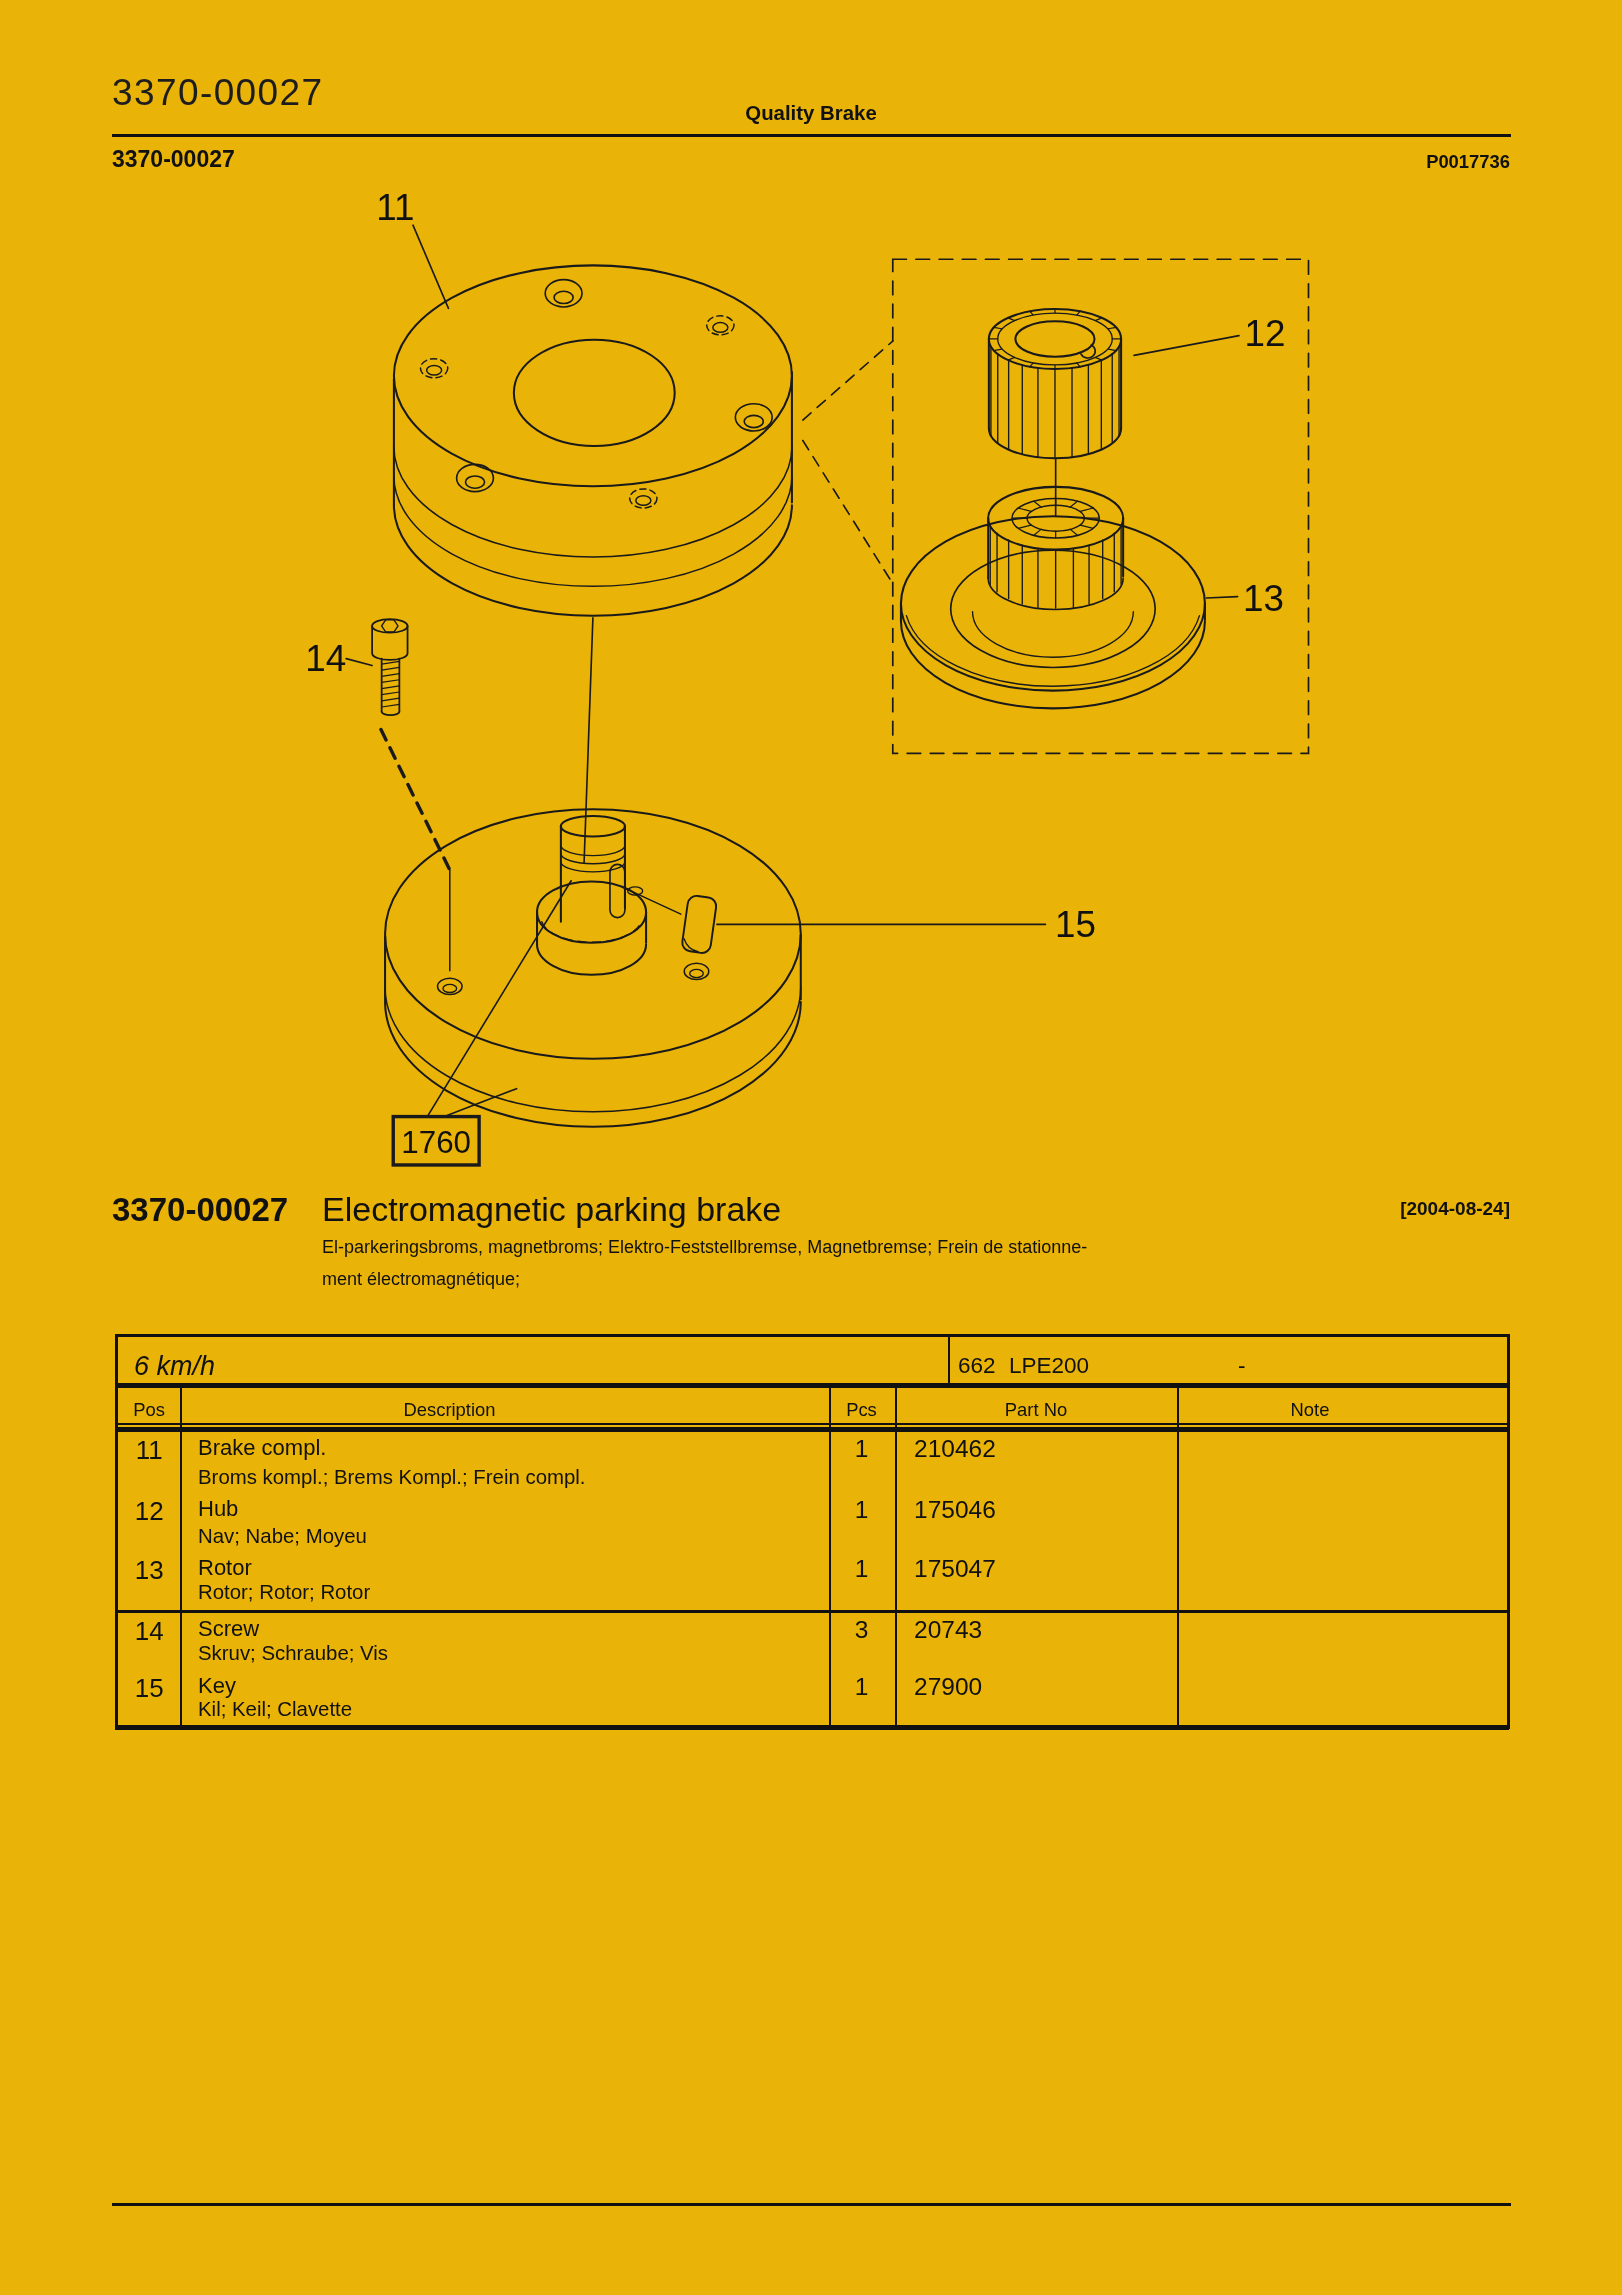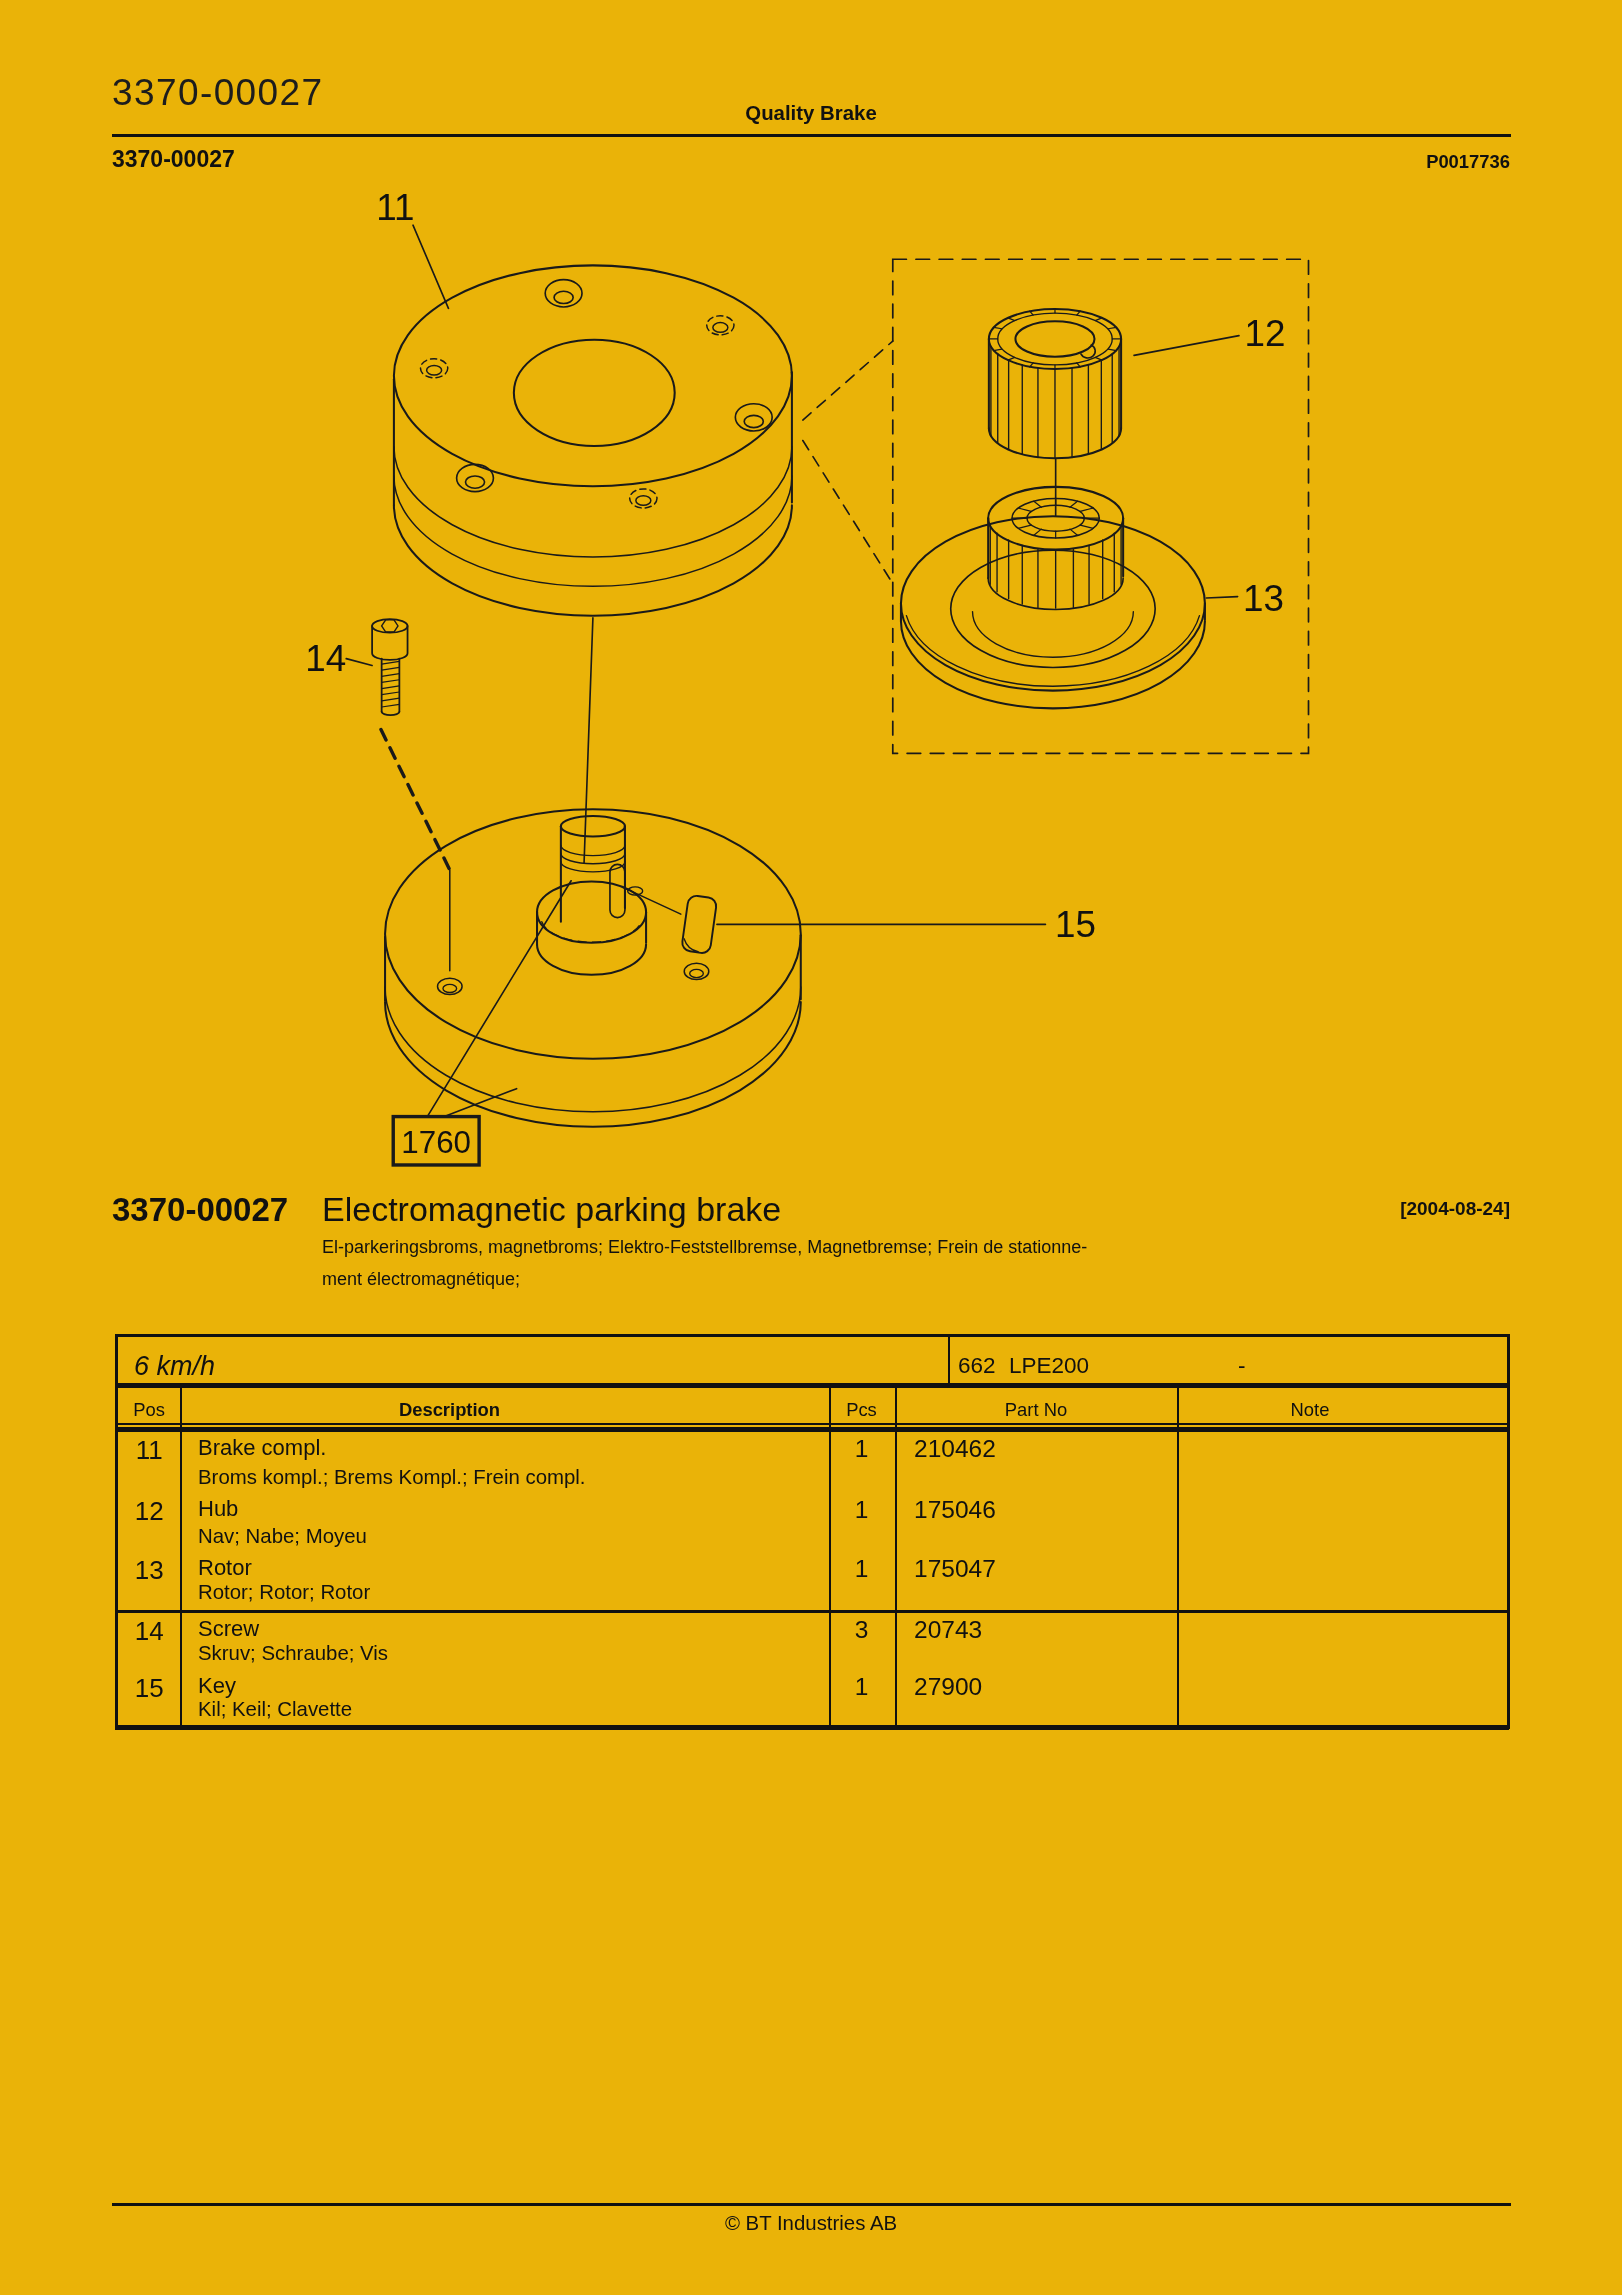--- a/index.html
+++ b/index.html
@@ -266,21 +266,21 @@
     <div class="vline" style="left:714px;top:54px;width:2px;height:337px;"></div>
     <div class="vline" style="left:780px;top:54px;width:2px;height:337px;"></div>
     <div class="vline" style="left:1062px;top:54px;width:2px;height:337px;"></div>
 
     <div class="cell banner-speed">6 km/h</div>
     <div class="cell banner-sub" style="left:843px;">662</div>
     <div class="cell banner-sub" style="left:894px;">LPE200</div>
     <div class="cell banner-sub" style="left:1123px;">-</div>
 
     <div class="cell th c-center" style="left:2.7px;width:63px;">Pos</div>
-    <div class="cell th c-center" style="left:65px;width:539px;font-weight:bold;">Description</div>
+    <div class="cell th c-center" style="left:65px;width:539px;">Description</div>
     <div class="cell th c-center" style="left:714px;width:65px;">Pcs</div>
     <div class="cell th c-center" style="left:780px;width:282px;">Part No</div>
     <div class="cell th c-center" style="left:1028px;width:334px;">Note</div>
 
     <div class="cell pos" style="top:101px;">11</div>
     <div class="cell main" style="top:101px;">Brake compl.</div>
     <div class="cell sub" style="top:132px;">Broms kompl.; Brems Kompl.; Frein compl.</div>
     <div class="cell pcs" style="top:101px;">1</div>
     <div class="cell part" style="top:101px;">210462</div>
 
@@ -303,16 +303,15 @@
     <div class="cell part" style="top:282px;">20743</div>
 
     <div class="cell pos" style="top:339px;">15</div>
     <div class="cell main" style="top:339px;">Key</div>
     <div class="cell sub" style="top:364px;">Kil; Keil; Clavette</div>
     <div class="cell pcs" style="top:339px;">1</div>
     <div class="cell part" style="top:339px;">27900</div>
   </div>
 
   <div class="abs footer-rule"></div>
-  <div class="abs footer-text">© BT Industries AB</div>
 
 </div>
 
 
 </body></html>

